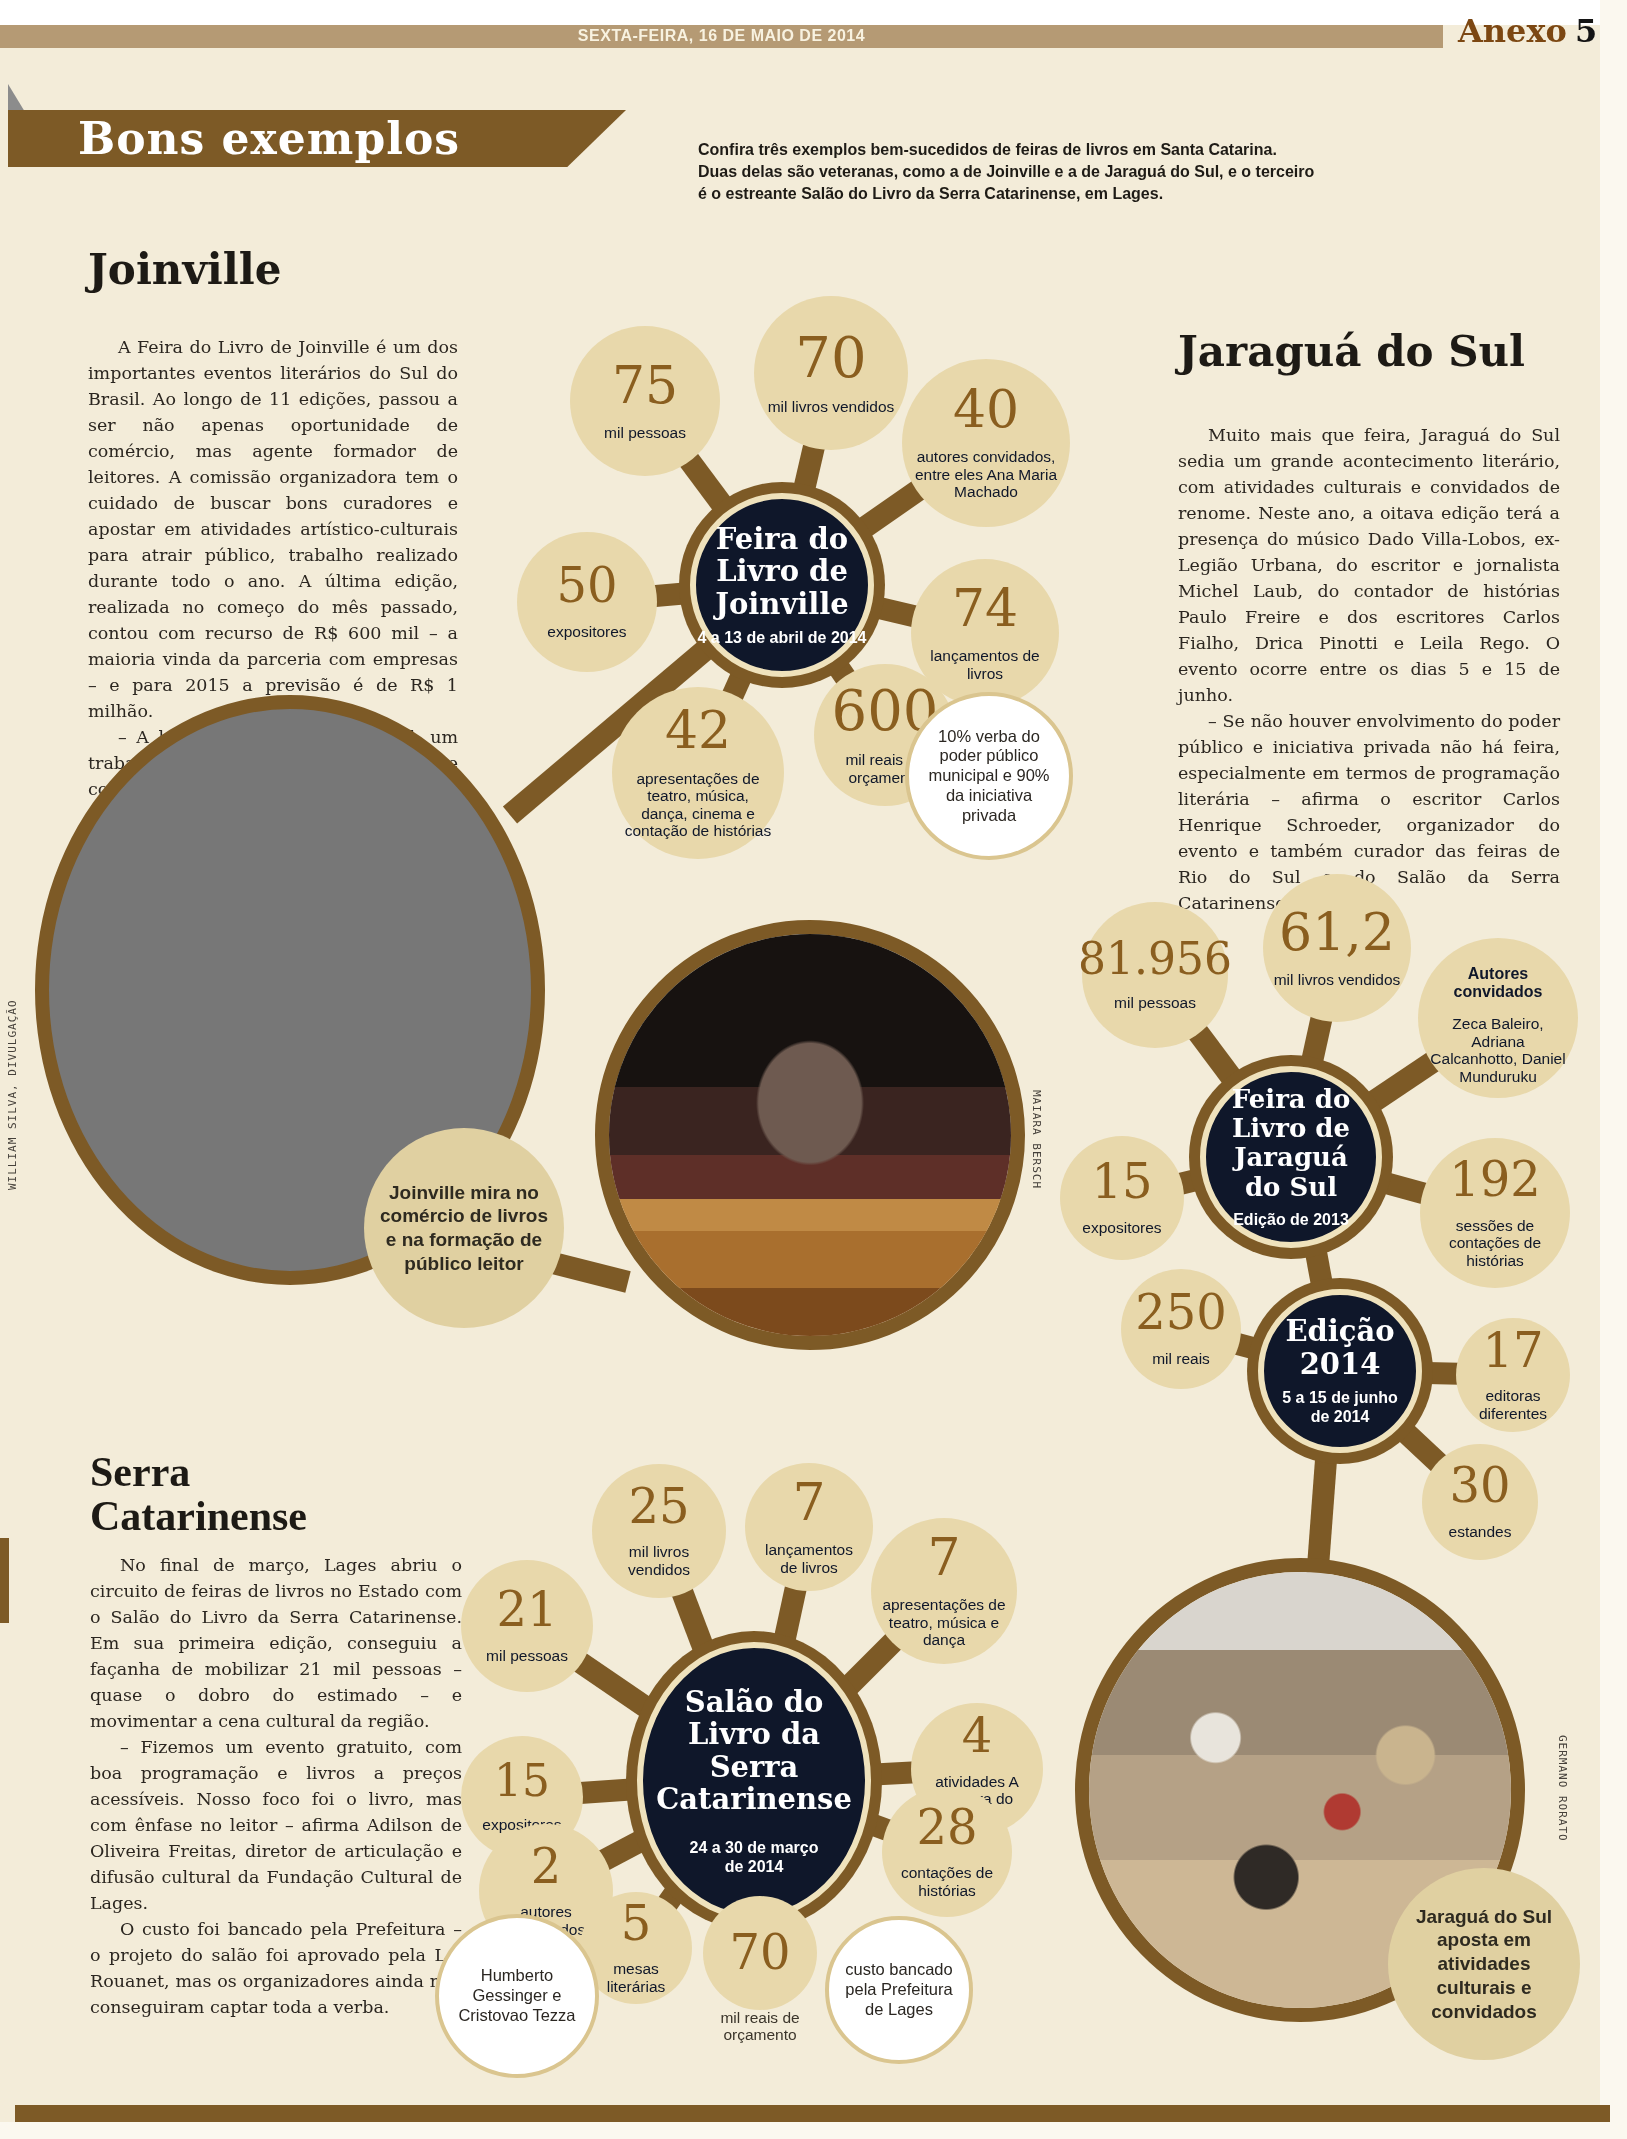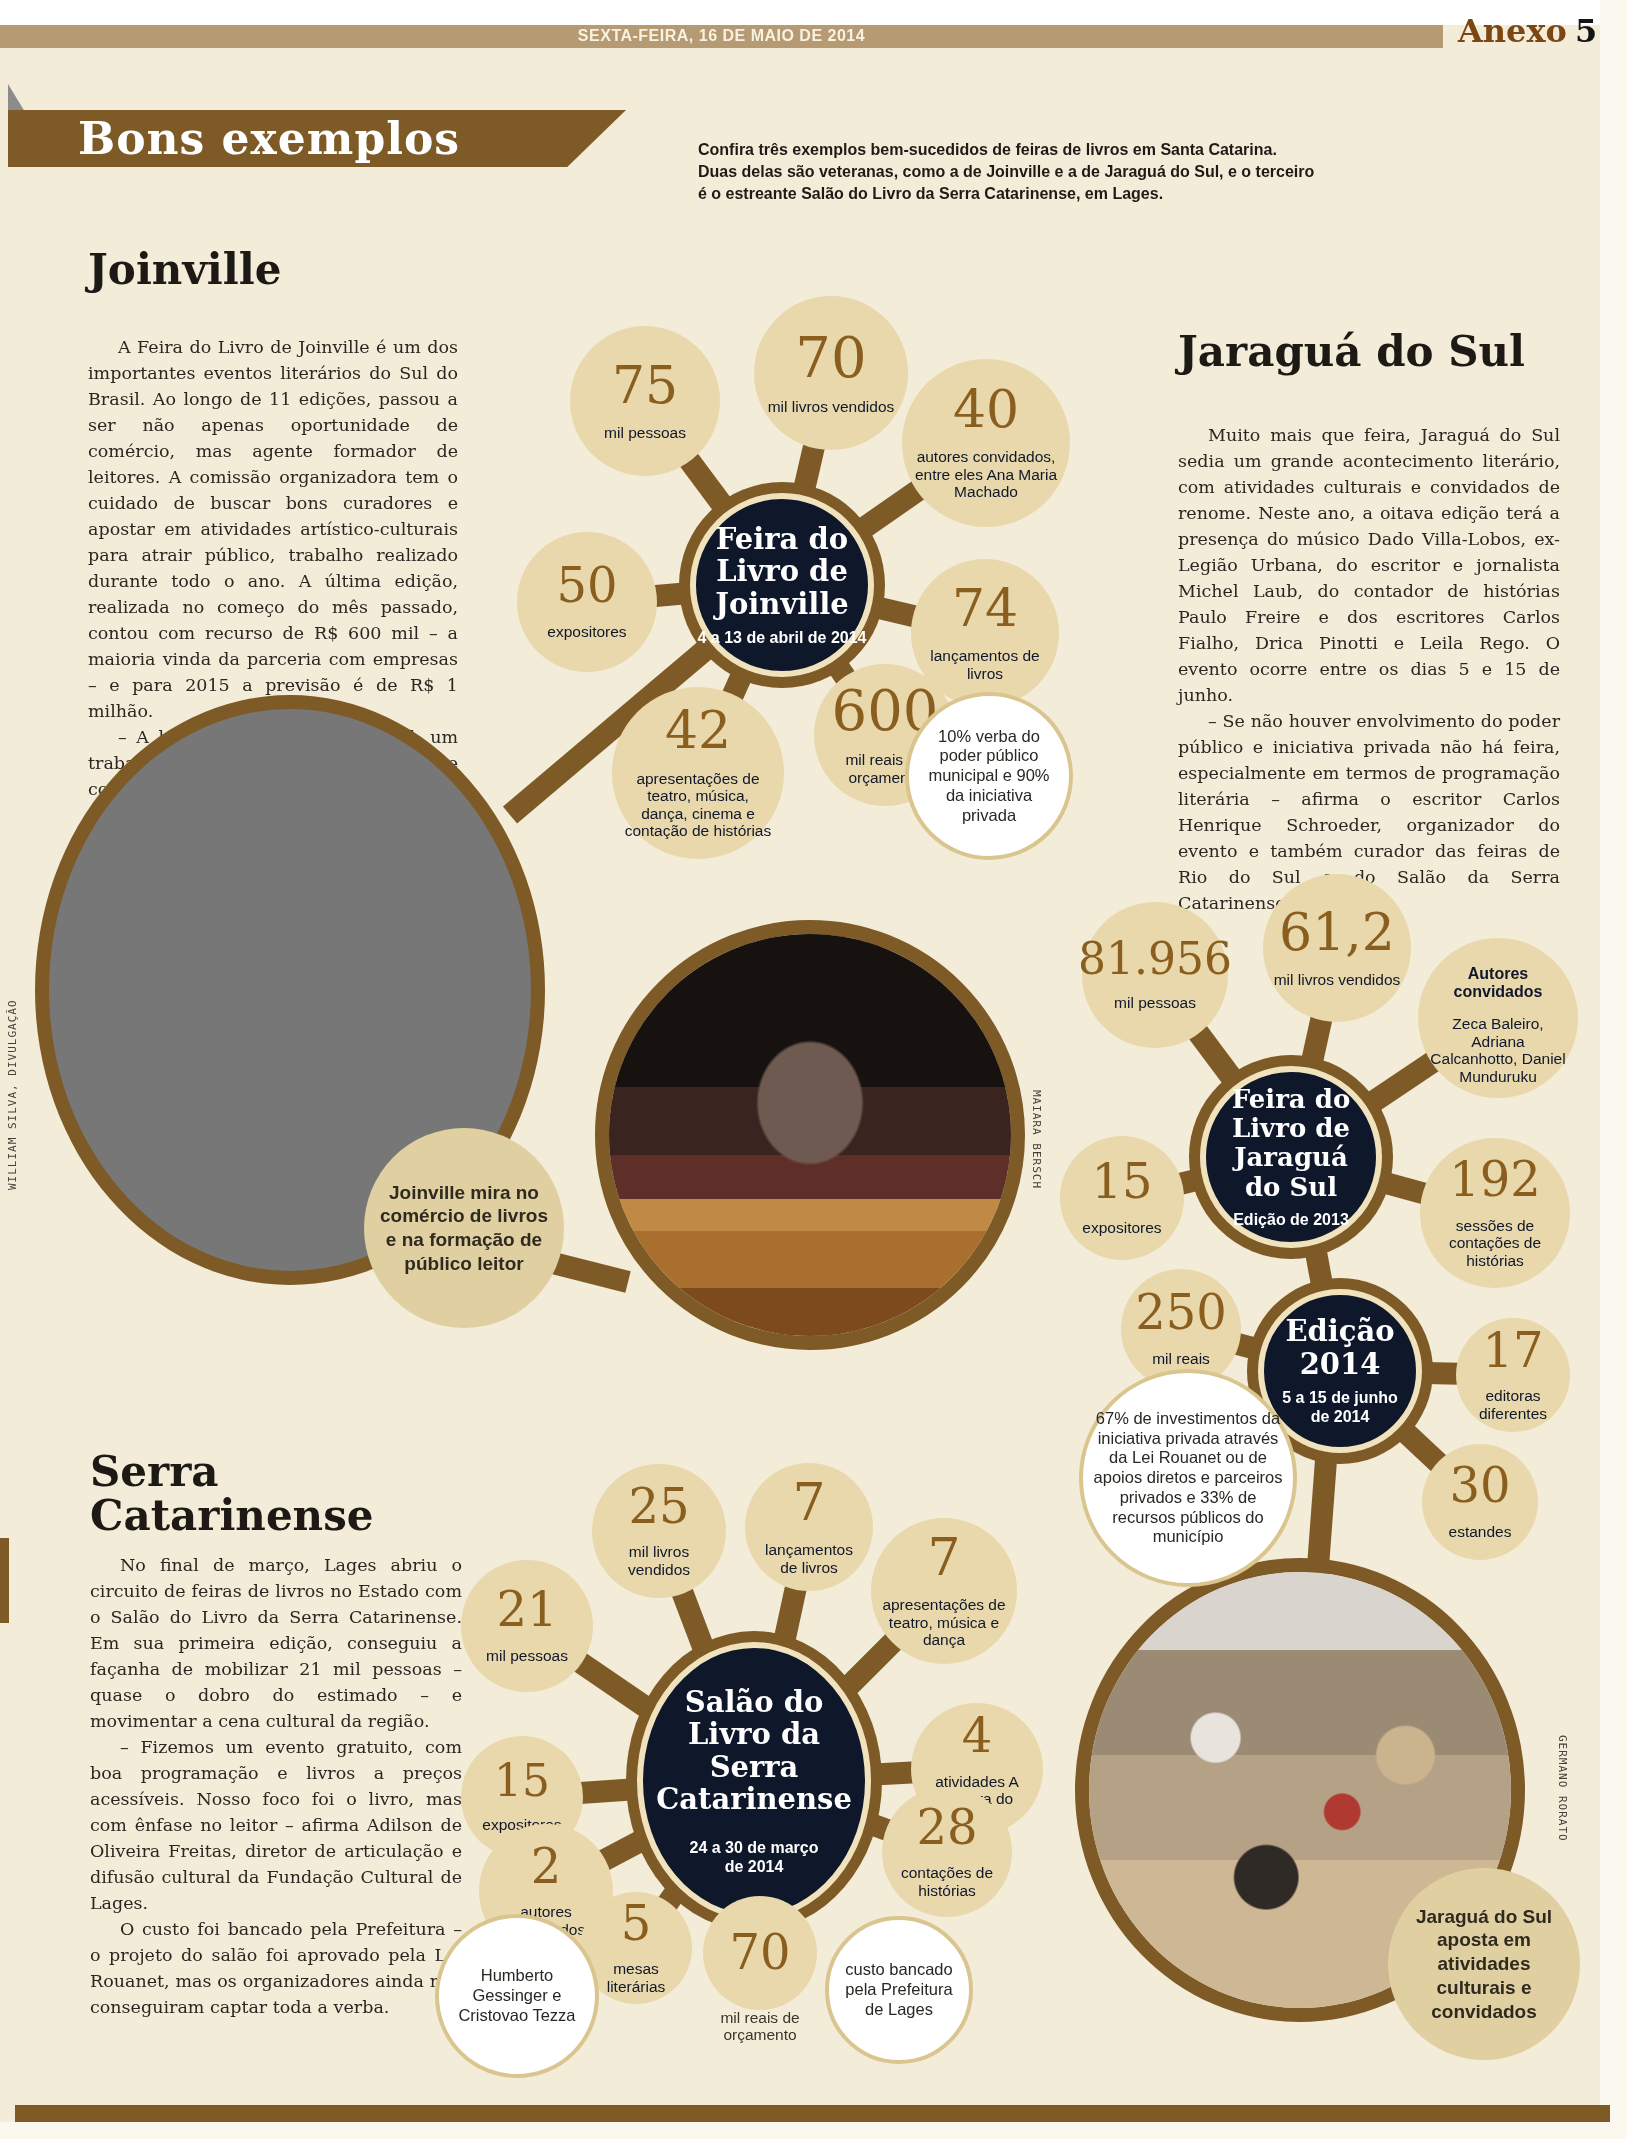--- a/index.html
+++ b/index.html
@@ -239,33 +239,30 @@
   </div>
 
   <div class="bub" style="left:1456px;top:1318px;width:114px;height:114px;">
     <div class="num n48">17</div>
     <div class="lbl">editoras diferentes</div>
   </div>
   <div class="bub" style="left:1422px;top:1444px;width:116px;height:116px;">
     <div class="num n48">30</div>
     <div class="lbl">estandes</div>
   </div>
-  <div class="bub white" style="left:1079px;top:1369px;width:210px;height:210px;">
-    <div class="note-txt">67% de investimentos da iniciativa privada através da Lei Rouanet ou de apoios diretos e parceiros privados e 33% de recursos públicos do município</div>
-  </div>
 
   <div class="photo" style="left:1075px;top:1558px;width:422px;height:436px;">
     <div class="fill ph-jar"></div>
   </div>
   <div class="bub cap" style="left:1388px;top:1868px;width:192px;height:192px;">
     <div class="cap-txt">Jaraguá do Sul aposta em atividades culturais e convidados</div>
   </div>
   <div class="credit v-down" style="left:1556px;top:1735px;height:200px;">GERMANO RORATO</div>
 
-  <div class="abs h1" style="left:90px;top:1450px;">
+  <div class="abs h1" style="left:90px;top:1450px;font-family:Liberation Serif, serif;">
     <span style="display:block;">Serra</span>
     <span style="display:block;">Catarinense</span>
   </div>
   <div class="abs body-col" style="left:90px;top:1552px;width:372px;">
     <p>No final de março, Lages abriu o circuito de feiras de livros no Estado com o Salão do Livro da Serra Catarinense. Em sua primeira edição, conseguiu a façanha de mobilizar 21 mil pessoas – quase o dobro do estimado – e movimentar a cena cultural da região.</p>
     <p>– Fizemos um evento gratuito, com boa programação e livros a preços acessíveis. Nosso foco foi o livro, mas com ênfase no leitor – afirma Adilson de Oliveira Freitas, diretor de articulação e difusão cultural da Fundação Cultural de Lages.</p>
     <p>O custo foi bancado pela Prefeitura – o projeto do salão foi aprovado pela Lei Rouanet, mas os organizadores ainda não conseguiram captar toda a verba.</p>
   </div>
 
   <div class="hub" style="left:637px;top:1642px;width:222px;height:266px;">

